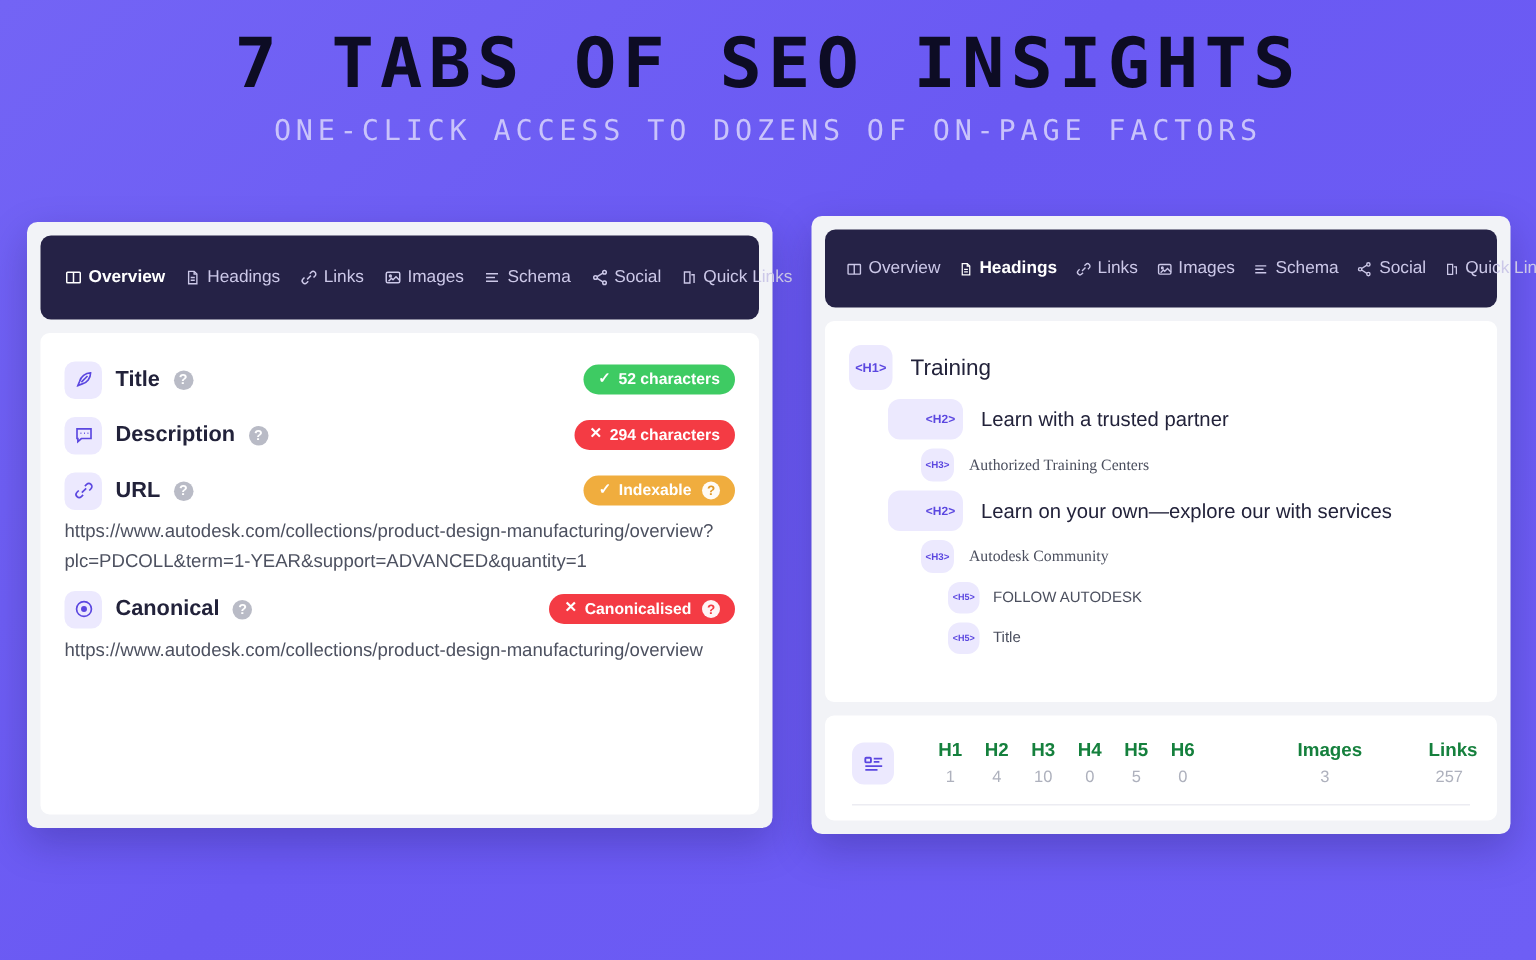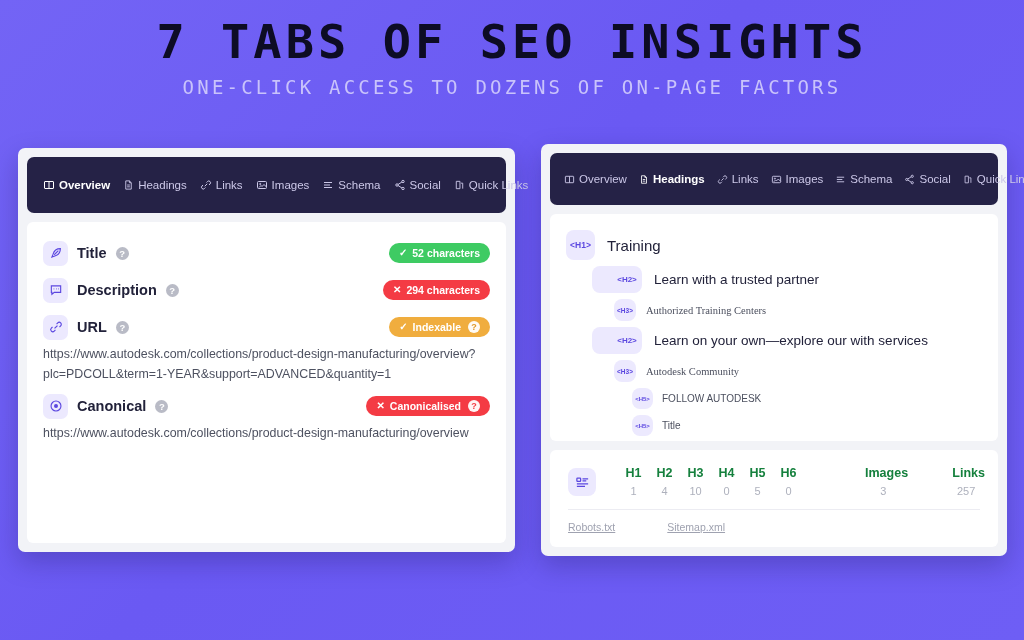--- a/index.html
+++ b/index.html
@@ -566,20 +566,16 @@
         </div>
         <div class="stats-gap-b"></div>
         <div class="stat wide">
           <div class="stat-k">Links</div>
           <div class="stat-v">257</div>
         </div>
       </div>
 
       <div class="stats-div"></div>
 
-      <div class="stats-links">
-        <a>Robots.txt</a>
-        <a>Sitemap.xml</a>
-      </div>
     </div>
   </div>
 
 </div>
 
 </body></html>

